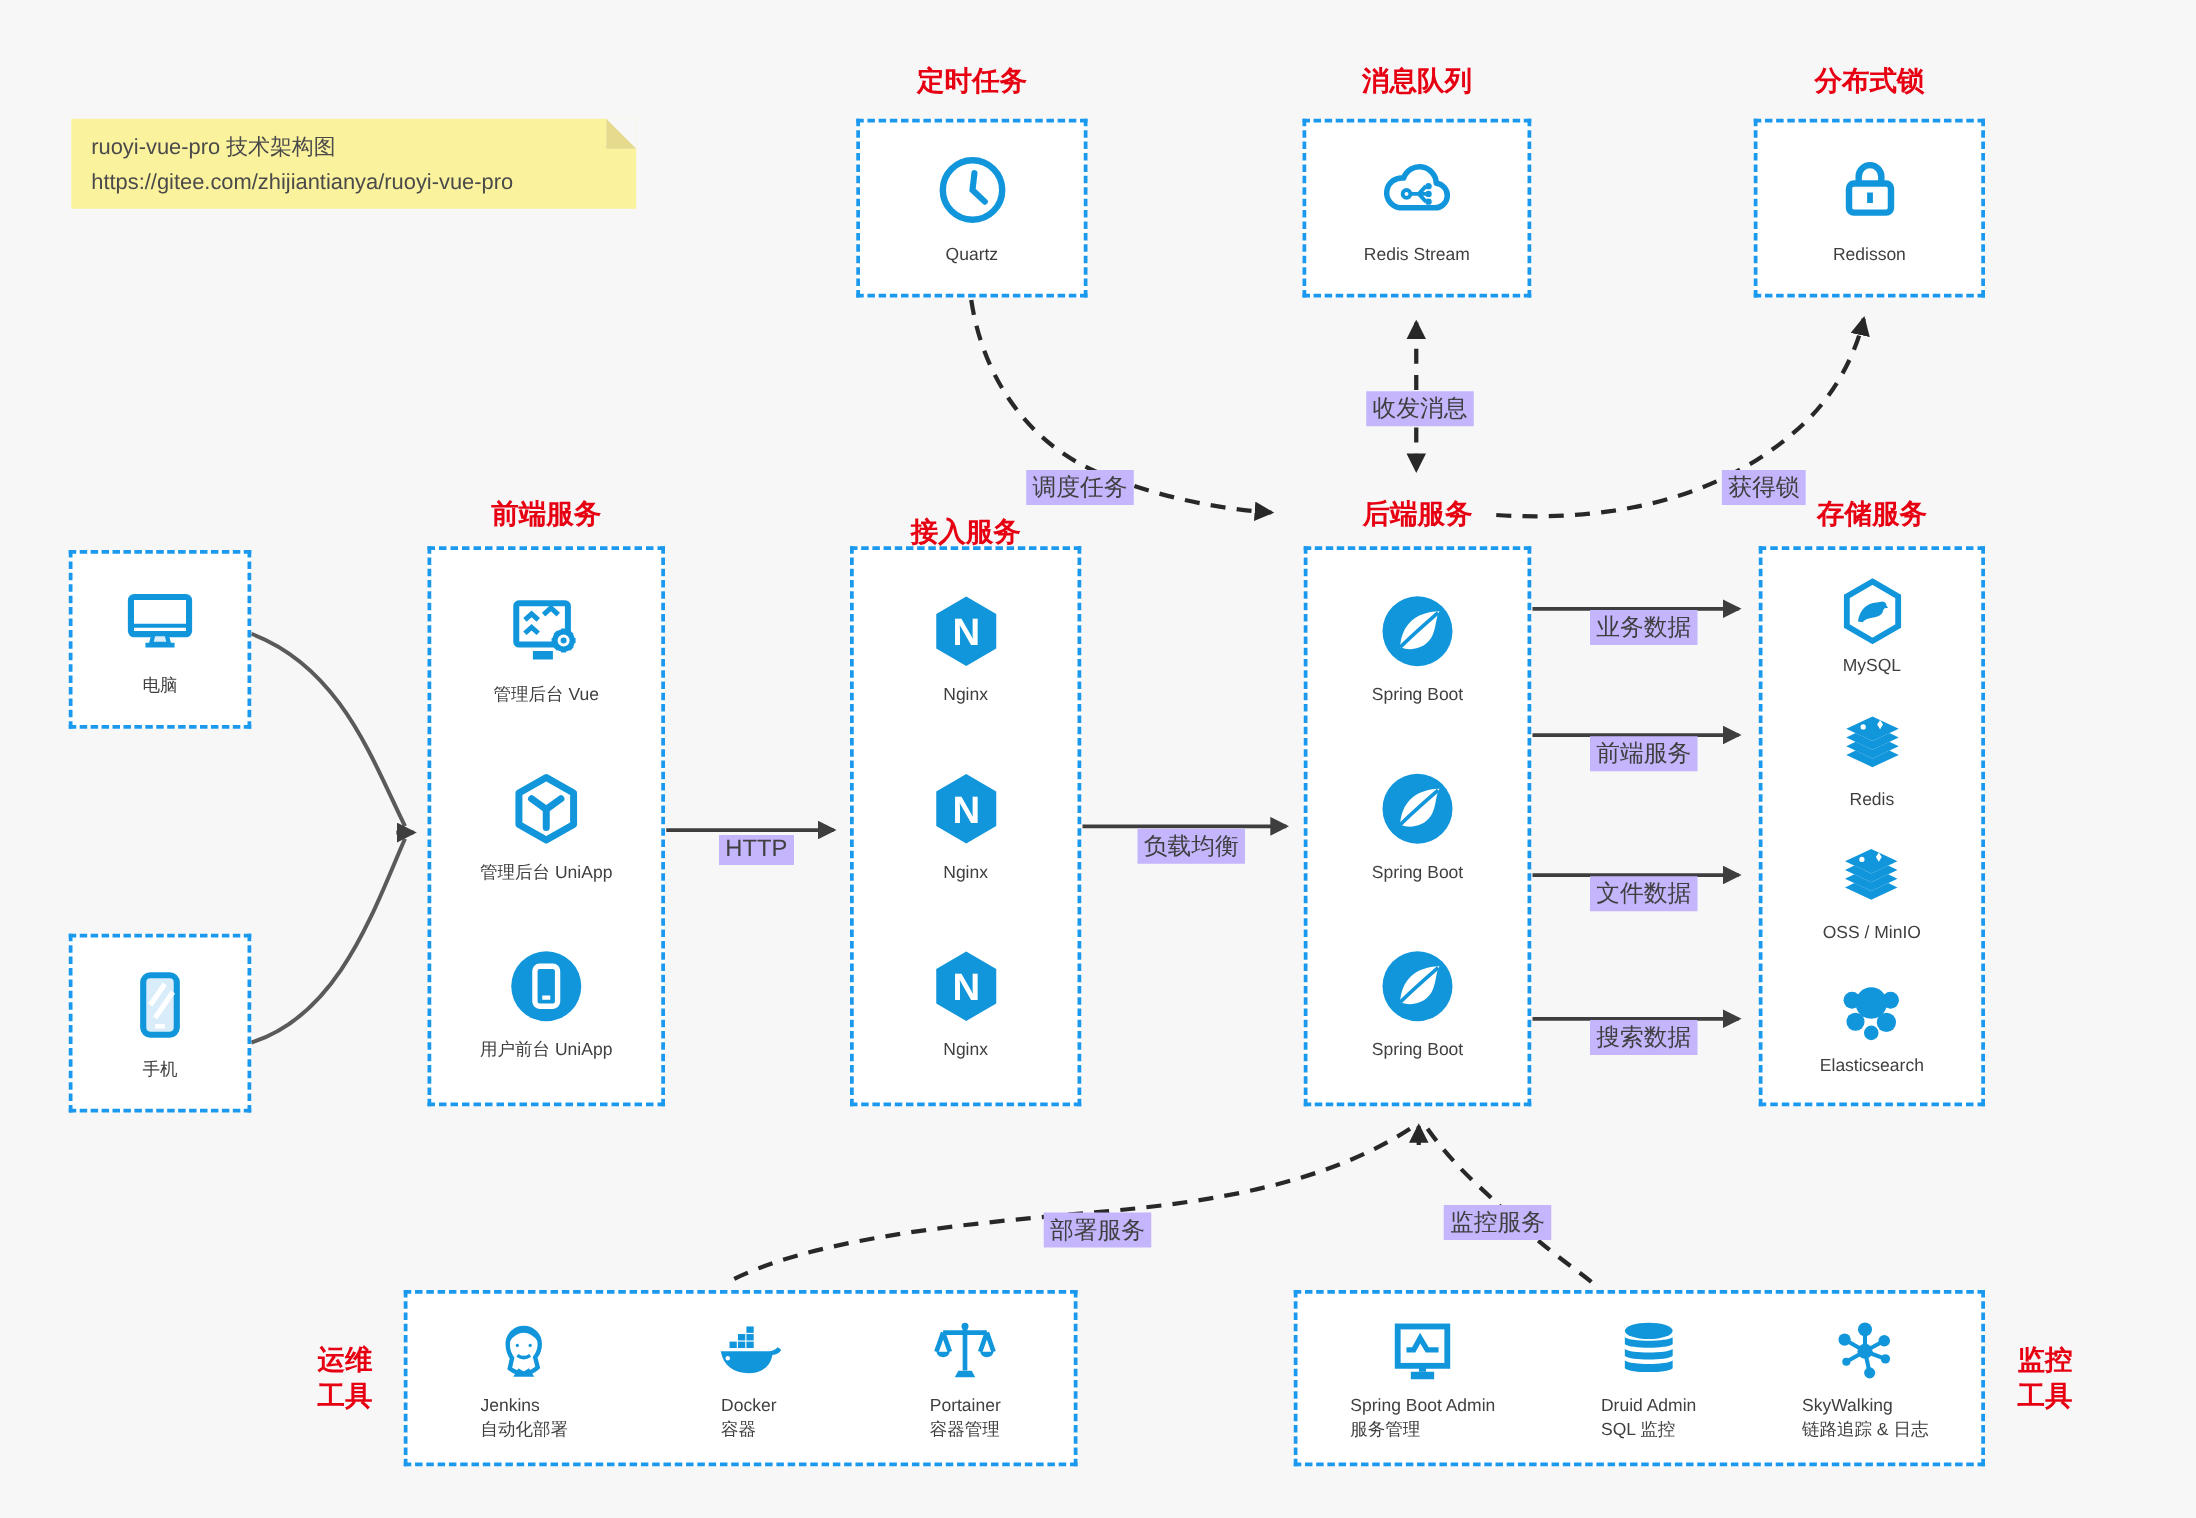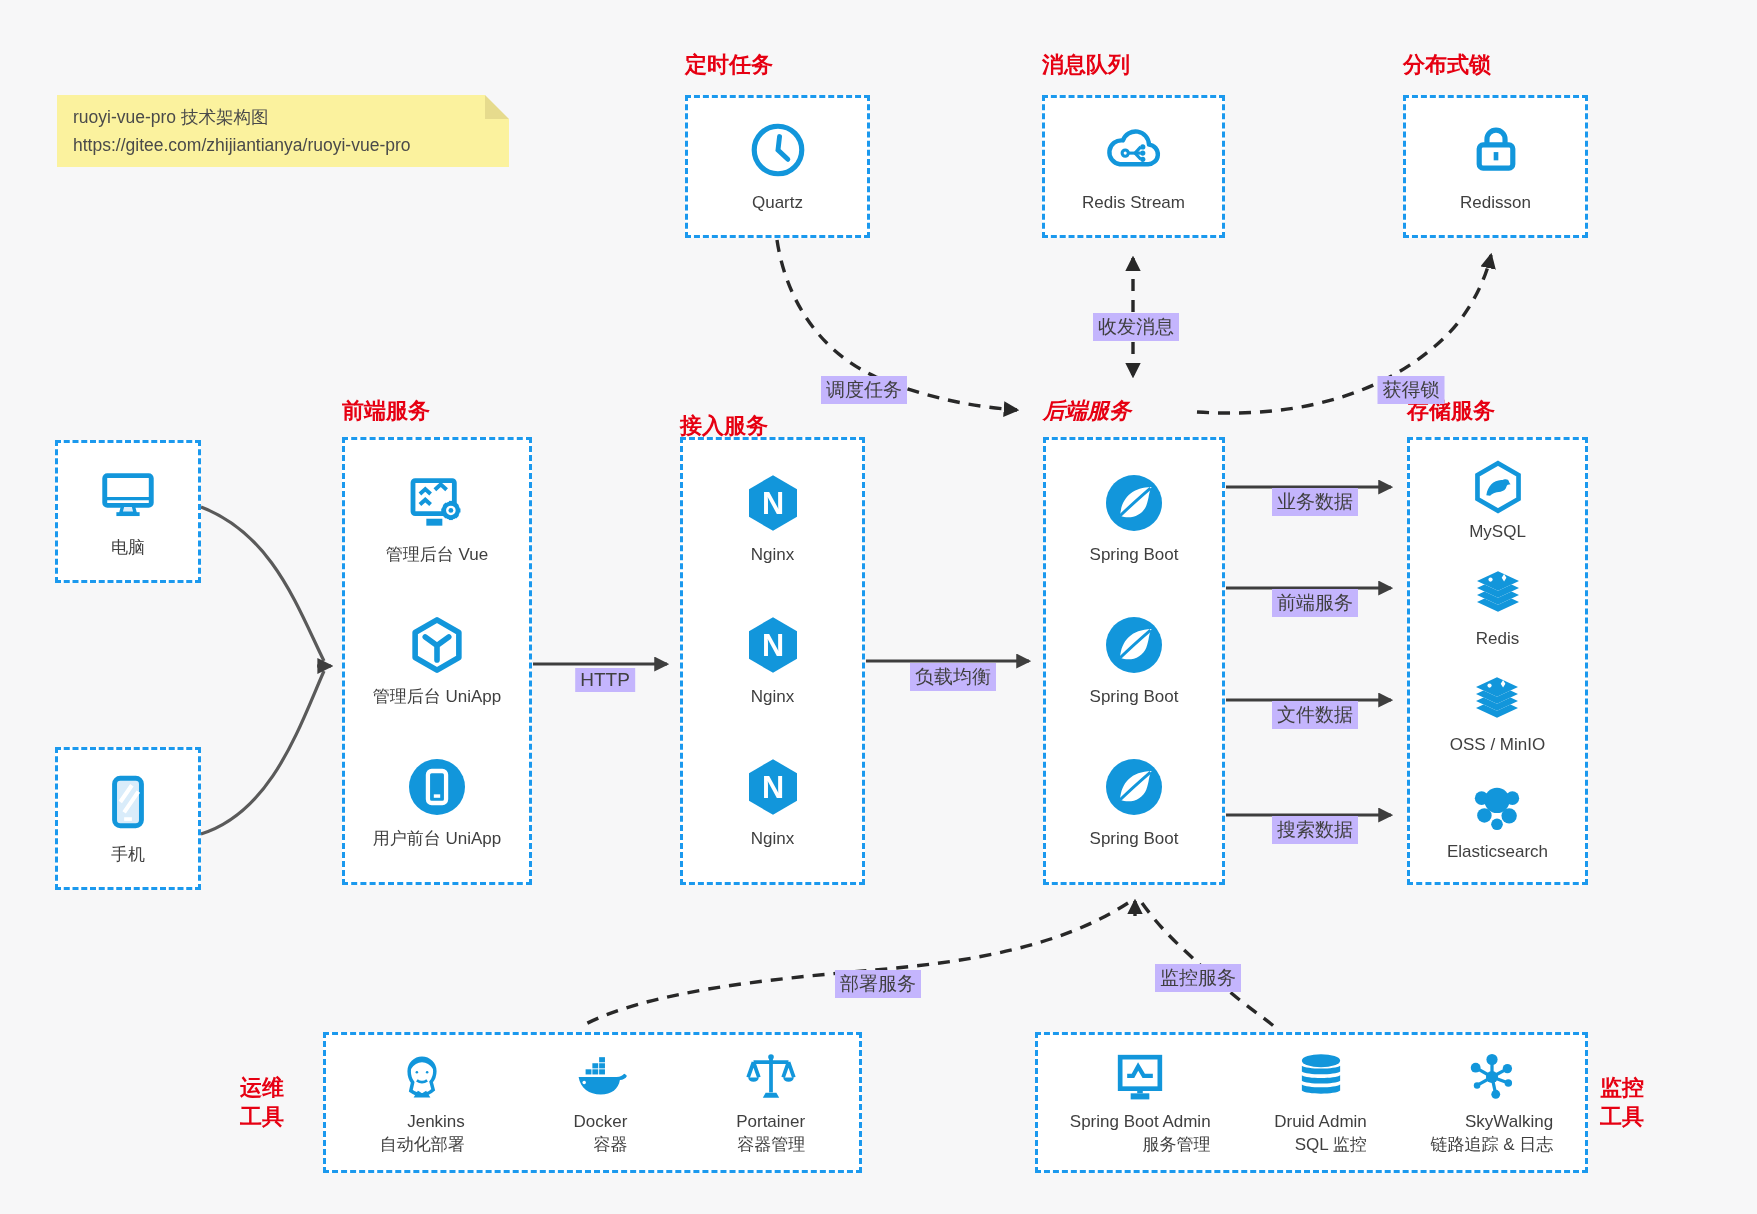--- a/index.html
+++ b/index.html
@@ -3,28 +3,28 @@
 <meta charset="utf-8">
 <style>
   html,body{margin:0;padding:0;background:#f7f7f8;}
   .stage{position:relative;width:1757px;height:1214px;background:#f7f7f8;
          font-family:"Liberation Sans","DejaVu Sans",sans-serif;overflow:hidden;}
   svg.overlay{position:absolute;left:0;top:0;pointer-events:none;}
   .note{position:absolute;left:57px;top:95px;width:420px;height:56px;background:#fbf29e;
         color:#4a4a4a;font-size:17.5px;line-height:1.62;padding:8px 16px;}
   .note::after{content:"";position:absolute;top:0;right:0;width:0;height:0;
         border-top:24px solid #f7f7f8;border-left:24px solid #e6db8d;}
-  .gtitle{position:absolute;color:#e60012;font-weight:bold;font-size:22px;white-space:nowrap;}
+  .gtitle{position:absolute;color:#e60012;font-weight:bold;font-size:22px;text-align:center;white-space:nowrap;}
   .gtitle.two{line-height:1.3;}
   .dbox{position:absolute;background:#fff;border:3px dashed #1b99ee;box-sizing:border-box;}
   .dbox.col{display:flex;flex-direction:column;justify-content:space-around;align-items:center;padding:8px 0;}
   .dbox.row{display:flex;flex-direction:row;justify-content:space-around;align-items:center;}
   .dbox.single{display:flex;flex-direction:column;justify-content:center;align-items:center;gap:11px;}
   .node{display:flex;flex-direction:column;align-items:center;gap:9px;}
-  .nlabel{font-size:17px;color:#3f3f3f;white-space:nowrap;text-align:right;line-height:1.3;}
+  .nlabel{font-size:14px;color:#3f3f3f;white-space:nowrap;text-align:left;line-height:1.3;}
   .ic{display:block;}
   .ic64{width:64px;height:64px;}
   .ic58{width:56px;height:56px;}
   .ic60{width:62px;height:62px;}
   .ic56{width:56px;height:56px;}
   .elabel{position:absolute;transform:translate(-50%,-50%);font-size:19px;color:#3f3f3f;
           background:#c4b5fd;padding:1px 5px;white-space:nowrap;margin-top:16px;}
 </style>
 </head>
 <body>
@@ -179,21 +179,21 @@
     </div>
     <div class="node">
       <svg class="ic ic64" viewBox="0 0 24 24">
         <path d="M12 1.6 L21 6.8 V17.2 L12 22.4 L3 17.2 V6.8 Z" fill="#1296db"></path>
         <text x="12" y="16.2" text-anchor="middle" font-size="11.5" font-weight="bold" fill="#fff" font-family="Liberation Sans, sans-serif">N</text>
       </svg>
       <div class="nlabel">Nginx</div>
     </div>
   </div>
 
-  <div class="gtitle" style="left:1043px;top:396px;width:182px;font-style:italic;">后端服务</div>
+  <div class="gtitle" style="left:1043px;top:396px;width:182px;">后端服务</div>
   <div class="dbox col" style="left:1043px;top:437px;width:182px;height:448px;">
     <div class="node">
       <svg class="ic ic64" viewBox="0 0 24 24">
         <circle cx="12" cy="12" r="10.5" fill="#1296db"></circle>
         <path d="M6.8 16.8 C7.2 10.4 11 6.2 18.6 6 C17.4 8 17.8 10 16.6 13 C15.2 16.6 10.8 18.4 6.8 16.8 Z" fill="#fff"></path>
         <path d="M6.8 16.8 C10.4 13.2 13.6 10.4 18.2 6.4" fill="none" stroke="#1296db" stroke-width="1.1"></path>
       </svg>
       <div class="nlabel">Spring Boot</div>
     </div>
     <div class="node">

